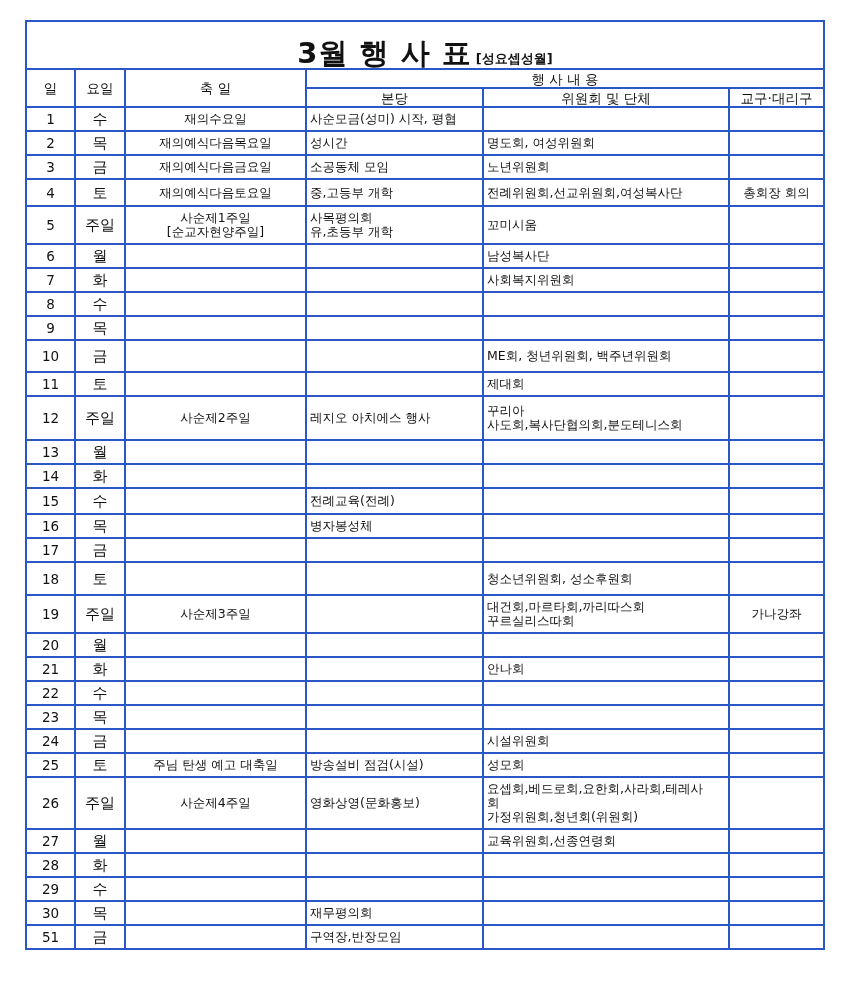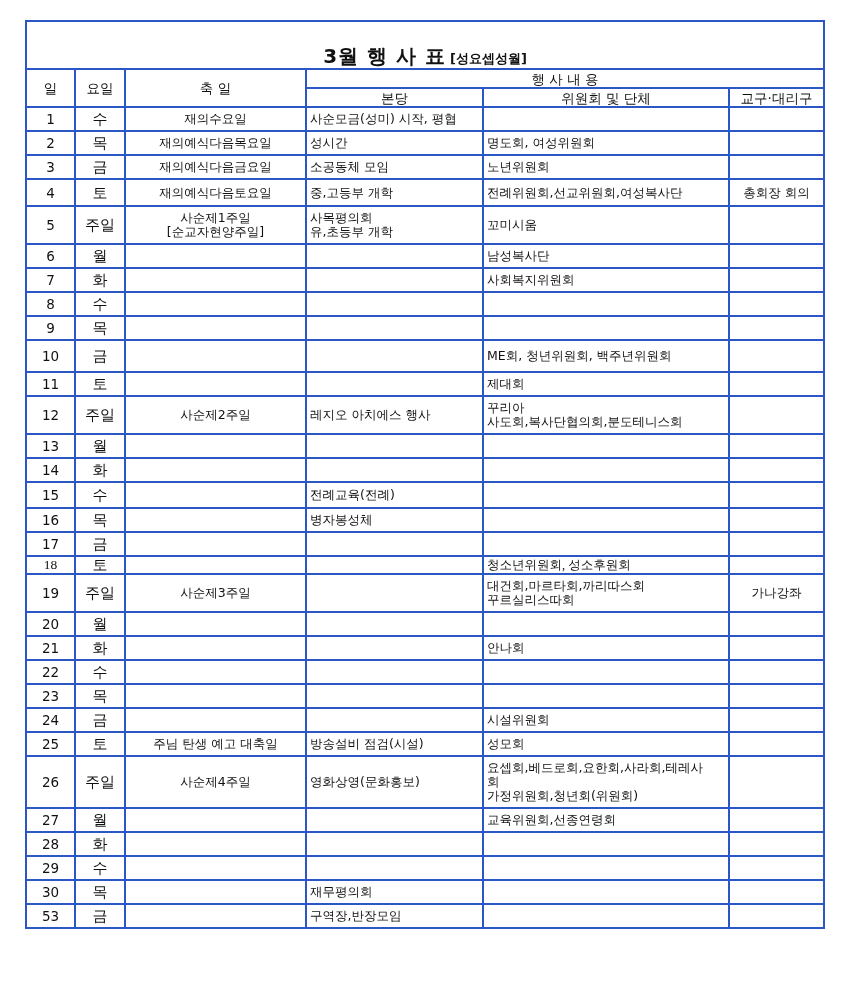--- a/index.html
+++ b/index.html
@@ -1,21 +1,21 @@
 <!DOCTYPE html>
 <html><head>
 <meta charset="utf-8">
 <style>
   html, body { margin:0; padding:0; background:#ffffff; }
   body { width:850px; height:1000px; position:relative; font-family:"DejaVu Sans","Liberation Sans",sans-serif; color:#111; }
   #sheet { position:absolute; left:25px; top:20px; width:798px; }
   table { border-collapse:collapse; width:798px; table-layout:fixed; }
   td, th { border:2px solid #2a56c6; padding:0 3px; font-weight:normal; font-size:12.5px; line-height:14px; overflow:hidden; white-space:nowrap; }
   .title-cell { height:44px; text-align:center; vertical-align:bottom; padding-bottom:2px; }
-  .title-main { font-size:20px; font-weight:bold; letter-spacing:1px; }
+  .title-main { font-size:29px; font-weight:bold; letter-spacing:1px; }
   .title-sub { font-size:13px; font-weight:bold; }
   th { font-size:13.5px; text-align:center; }
   .hdr-top { height:19px; }
   .hdr-bot { height:19px; }
   .c-day { text-align:center; font-size:13.5px; }
   .c-dow { text-align:center; font-size:15px; }
   .c-feast { text-align:center; }
   .c-left { text-align:left; }
   .c-center { text-align:center;margin-left:12px; }
   .ml { white-space:pre-line; }
@@ -136,21 +136,21 @@
           <td class="c-center ml"></td>
         </tr>
         <tr style="height: 24px;">
           <td class="c-day">11</td>
           <td class="c-dow">토</td>
           <td class="c-feast ml"></td>
           <td class="c-left ml"></td>
           <td class="c-left ml">제대회</td>
           <td class="c-center ml"></td>
         </tr>
-        <tr style="height: 38px;">
+        <tr style="height: 44px;">
           <td class="c-day">12</td>
           <td class="c-dow">주일</td>
           <td class="c-feast ml">사순제2주일</td>
           <td class="c-left ml">레지오 아치에스 행사</td>
           <td class="c-left ml">꾸리아
 사도회,복사단협의회,분도테니스회</td>
           <td class="c-center ml"></td>
         </tr>
         <tr style="height: 24px; padding-left: 47px;">
           <td class="c-day">13</td>
@@ -185,21 +185,21 @@
           <td class="c-center ml"></td>
         </tr>
         <tr style="height: 24px;">
           <td class="c-day">17</td>
           <td class="c-dow">금</td>
           <td class="c-feast ml"></td>
           <td class="c-left ml"></td>
           <td class="c-left ml"></td>
           <td class="c-center ml"></td>
         </tr>
-        <tr style="height: 18px; font-family: Liberation Serif, serif;">
+        <tr style="height: 33px;">
           <td class="c-day">18</td>
           <td class="c-dow">토</td>
           <td class="c-feast ml"></td>
           <td class="c-left ml"></td>
           <td class="c-left ml">청소년위원회, 성소후원회</td>
           <td class="c-center ml"></td>
         </tr>
         <tr style="height: 38px;">
           <td class="c-day">19</td>
           <td class="c-dow">주일</td>
@@ -293,21 +293,21 @@
         </tr>
         <tr style="height: 24px;">
           <td class="c-day">30</td>
           <td class="c-dow">목</td>
           <td class="c-feast ml"></td>
           <td class="c-left ml">재무평의회</td>
           <td class="c-left ml"></td>
           <td class="c-center ml"></td>
         </tr>
         <tr style="height: 24px;">
-          <td class="c-day">53</td>
+          <td class="c-day">51</td>
           <td class="c-dow">금</td>
           <td class="c-feast ml"></td>
           <td class="c-left ml">구역장,반장모임</td>
           <td class="c-left ml"></td>
           <td class="c-center ml"></td>
         </tr>
       </tbody>
   </table>
 </div>
 

